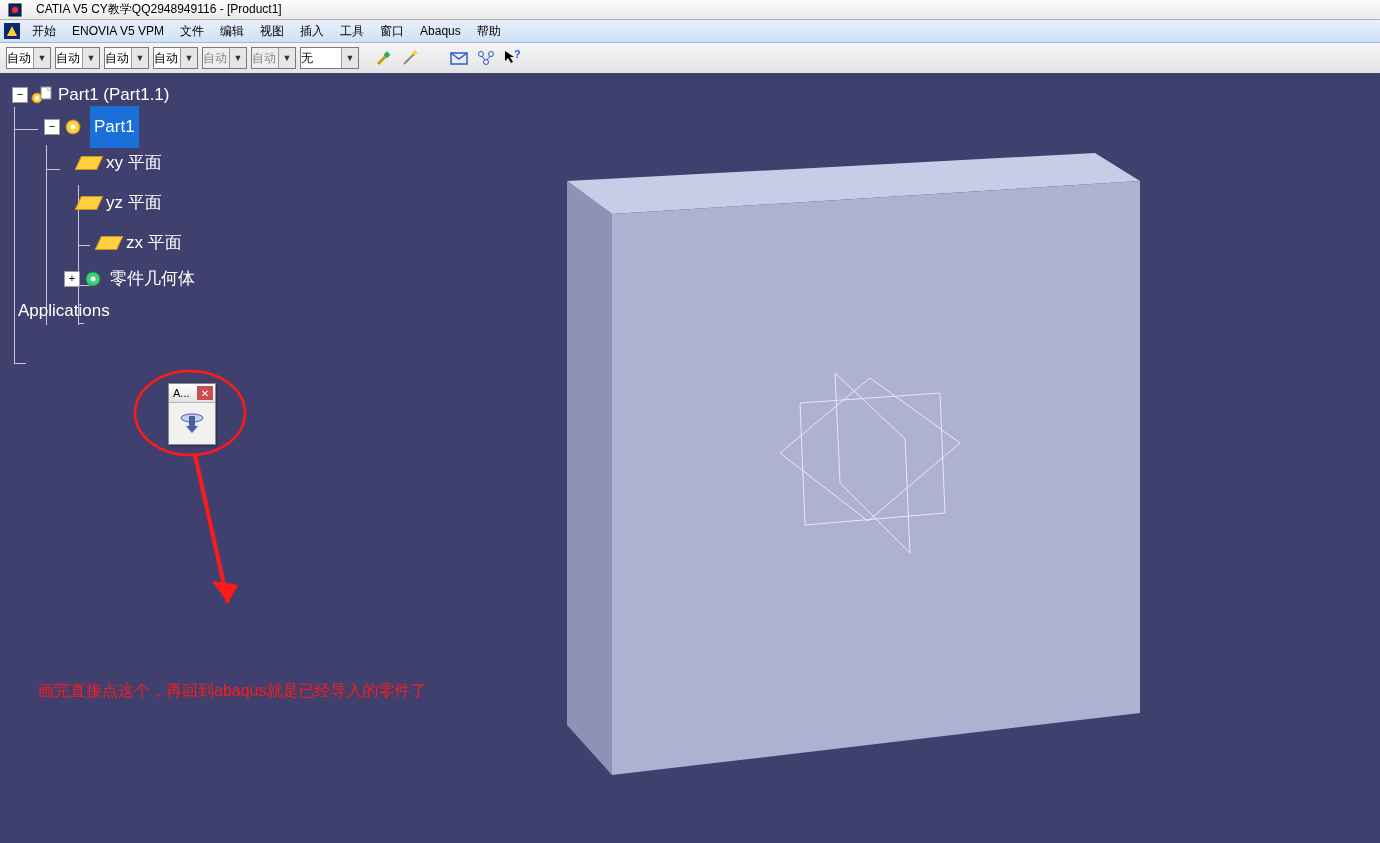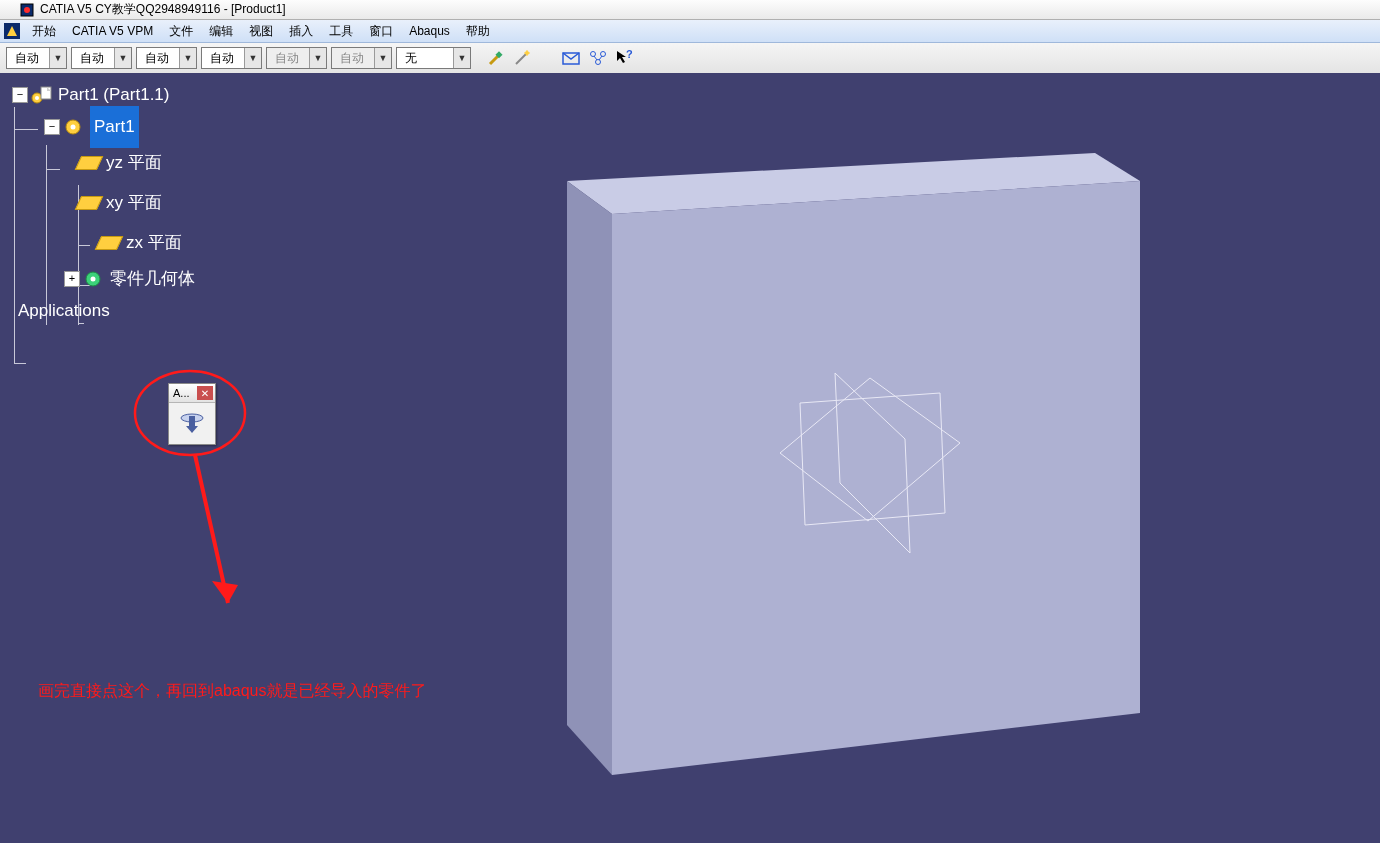--- a/index.html
+++ b/index.html
@@ -1,24 +1,24 @@
 <!DOCTYPE html>
 <html><head>
 <meta charset="utf-8">
 <style>
   html,body{margin:0;padding:0;width:1380px;height:843px;font-family:"Microsoft YaHei","Segoe UI",Arial,sans-serif;font-size:12px;overflow:hidden;background:#fff;}
-  .titlebar{height:19px;background:linear-gradient(#fdfdfd,#eaeaea);border-bottom:1px solid #b0b0b0;display:flex;align-items:center;padding-left:20px;color:#000;}
+  .titlebar{height:19px;background:linear-gradient(#fdfdfd,#eaeaea);border-bottom:1px solid #b0b0b0;display:flex;align-items:center;padding-left:8px;color:#000;gap:8px;}
   .titlebar .app-icon{width:14px;height:14px;margin-right:6px;}
   .menubar{height:22px;background:linear-gradient(#e9f0fb,#cfe0f7);border-bottom:1px solid #9fb8db;display:flex;align-items:center;padding-left:4px;}
   .menubar .menu-item{padding:2px 8px;color:#000;cursor:default;}
   .menubar .start-icon{width:16px;height:16px;margin-right:4px;}
   .toolbar{height:30px;background:linear-gradient(#f5f5f5,#e4e4e4);border-bottom:1px solid #b8b8b8;display:flex;align-items:center;padding:0 6px;gap:4px;}
   .combo{display:inline-flex;align-items:center;height:20px;border:1px solid #7a7a7a;background:#fff;font-size:12px;}
   .combo.disabled{background:#eee;color:#888;}
-  .combo .lbl{padding:0 8px;min-width:26px;}
+  .combo .lbl{padding:0 0;min-width:26px;}
   .combo .arrow{width:16px;height:100%;background:#e6e6e6;border-left:1px solid #9a9a9a;display:flex;align-items:center;justify-content:center;font-size:9px;color:#333;}
   .tb-sep{width:6px;}
   .tb-btn{width:22px;height:22px;display:inline-flex;align-items:center;justify-content:center;}
   .viewport{position:absolute;left:0;right:0;top:73px;bottom:0;background:#40406f;}
   .tree{position:absolute;left:4px;top:6px;color:#fff;font-size:17px;line-height:1.3;}
   .tree-row{display:flex;align-items:center;height:32px;white-space:nowrap;}
   .tree-row .exp{width:14px;height:14px;border:1px solid #999;background:#fff;color:#000;font-size:11px;line-height:12px;text-align:center;margin-right:2px;}
   .tree-row .ic{width:22px;height:20px;margin-right:6px;display:inline-flex;align-items:center;justify-content:center;}
   .tree .lbl{color:#fff;}
   .tree .lbl.sel{background:#1a6fd8;padding:10px 4px;}
@@ -45,21 +45,21 @@
 </div>
 
 <div class="menubar">
   <span class="start-icon">
     <svg width="16" height="16">
         <rect width="16" height="16" fill="#0a2a6b"></rect>
         <polygon points="3,13 8,3 13,13" fill="#ffcf3f"></polygon>
       </svg>
   </span>
   <span class="menu-item">开始</span>
-  <span class="menu-item">CATIA V5 VPM</span>
+  <span class="menu-item">ENOVIA V5 VPM</span>
   <span class="menu-item">文件</span>
   <span class="menu-item">编辑</span>
   <span class="menu-item">视图</span>
   <span class="menu-item">插入</span>
   <span class="menu-item">工具</span>
   <span class="menu-item">窗口</span>
   <span class="menu-item">Abaqus</span>
   <span class="menu-item">帮助</span>
 </div>
 
@@ -177,27 +177,27 @@
             <circle cx="11" cy="10" r="7" fill="#ffcf3f" stroke="#b88b10"></circle>
             <circle cx="11" cy="10" r="2.5" fill="#fff"></circle>
           </svg>
         </span>
       <span class="lbl sel">Part1</span>
     </div>
     <div class="tree-row" style="margin-left:74px;height:40px">
       <span class="ic">
           <span class="plane-ic"></span>
         </span>
-      <span class="lbl">yz 平面</span>
+      <span class="lbl">xy 平面</span>
     </div>
     <div class="tree-row" style="margin-left:74px;height:40px">
       <span class="ic">
           <span class="plane-ic"></span>
         </span>
-      <span class="lbl">xy 平面</span>
+      <span class="lbl">yz 平面</span>
     </div>
     <div class="tree-row" style="margin-left:94px;height:40px">
       <span class="ic">
           <span class="plane-ic"></span>
         </span>
       <span class="lbl">zx 平面</span>
     </div>
     <div class="tree-row" style="margin-left:60px">
       <span class="exp">+</span>
       <span class="ic gear-ic">

